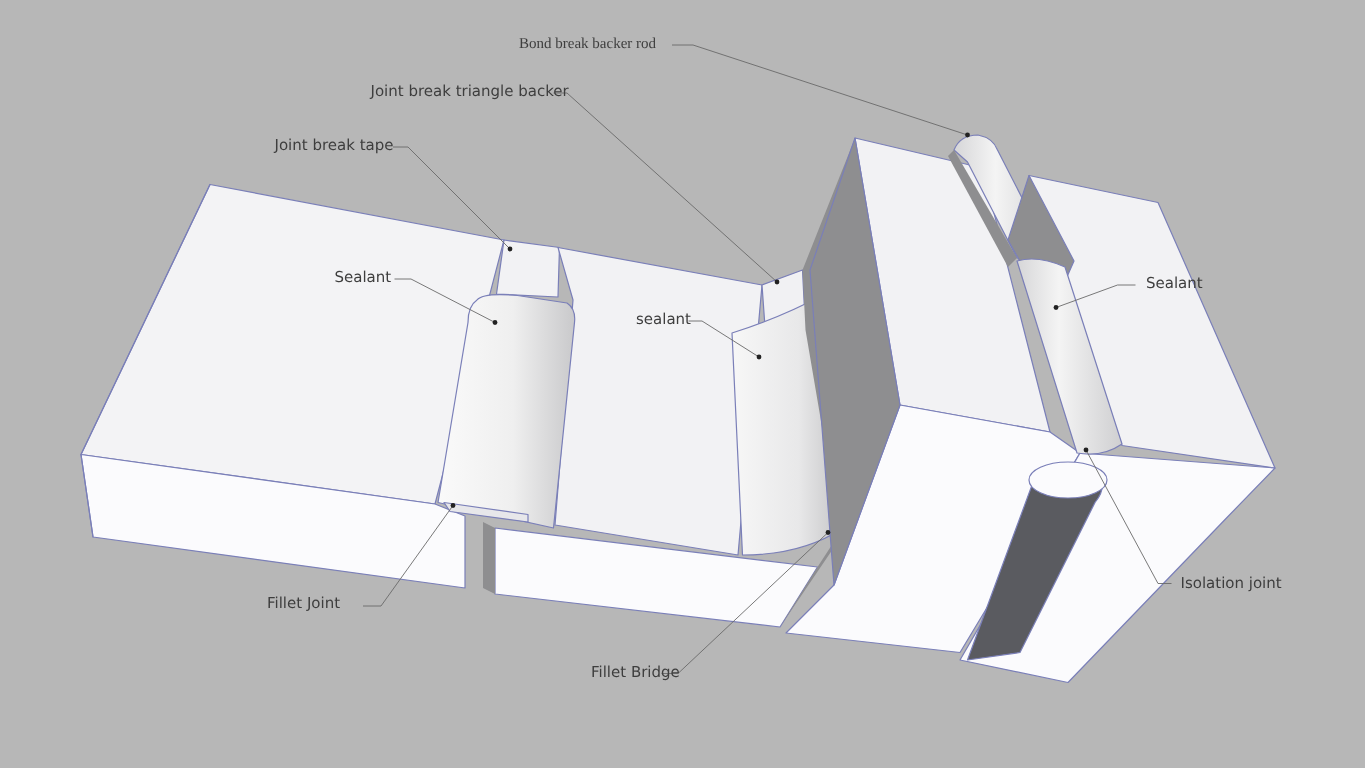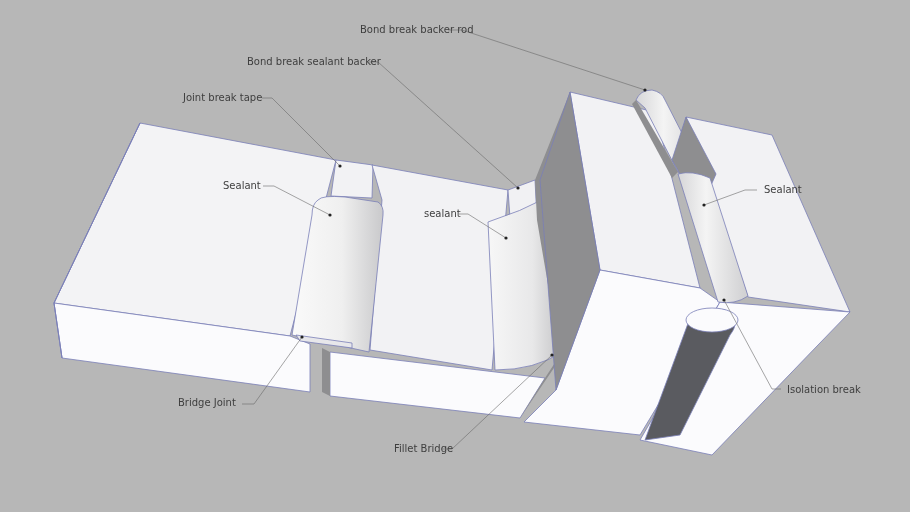--- a/index.html
+++ b/index.html
@@ -106,21 +106,21 @@
     <circle cx="340" cy="166" r="1.6"></circle>
       <circle cx="330" cy="215" r="1.6"></circle>
     <circle cx="506" cy="238" r="1.6"></circle>
       <circle cx="704" cy="205" r="1.6"></circle>
     <circle cx="302" cy="337" r="1.6"></circle>
       <circle cx="552" cy="355" r="1.6"></circle>
     <circle cx="724" cy="300" r="1.6"></circle>
   </g>
 </svg>
 
-<div class="label" style="left:360px;top:24px;">Bond break backer rod</div>
-<div class="label" style="left:247px;top:56px;">Bond break sealant backer</div>
+<div class="label" style="left:346px;top:24px;font-family:Liberation Serif, serif;">Bond break backer rod</div>
+<div class="label" style="left:247px;top:56px;">Joint break triangle backer</div>
 <div class="label" style="left:183px;top:92px;">Joint break tape</div>
 <div class="label" style="left:223px;top:180px;">Sealant</div>
 <div class="label" style="left:424px;top:208px;">sealant</div>
 <div class="label" style="left:764px;top:184px;">Sealant</div>
-<div class="label" style="left:178px;top:397px;">Bridge Joint</div>
+<div class="label" style="left:178px;top:397px;">Fillet Joint</div>
 <div class="label" style="left:394px;top:443px;">Fillet Bridge</div>
-<div class="label" style="left:787px;top:384px;">Isolation break</div>
+<div class="label" style="left:787px;top:384px;">Isolation joint</div>
 
 </body></html>

